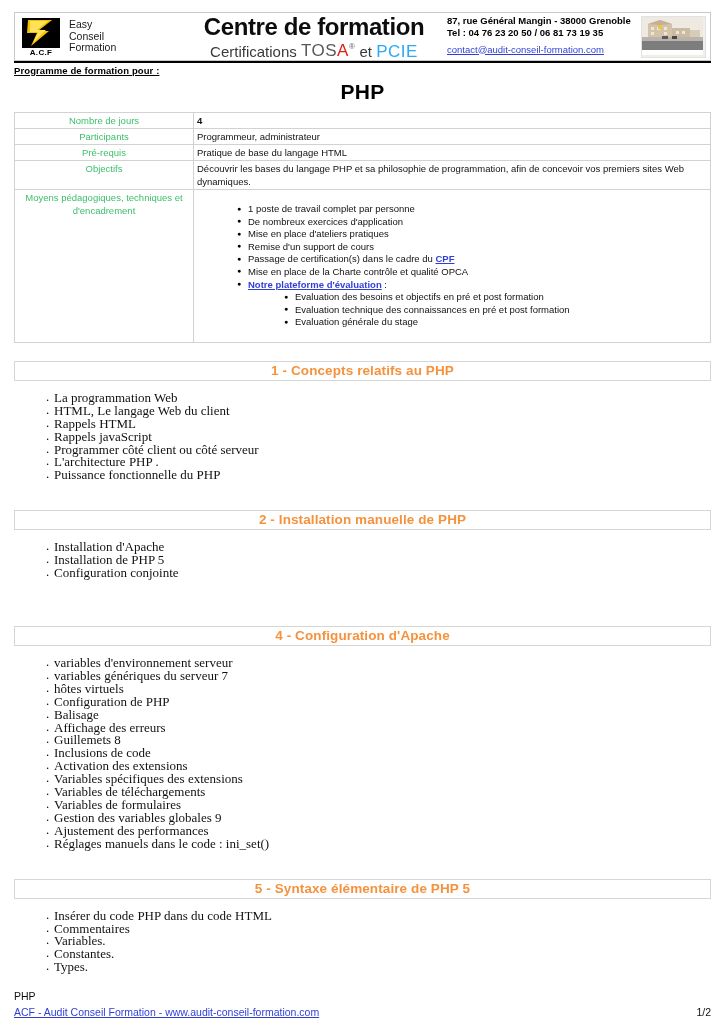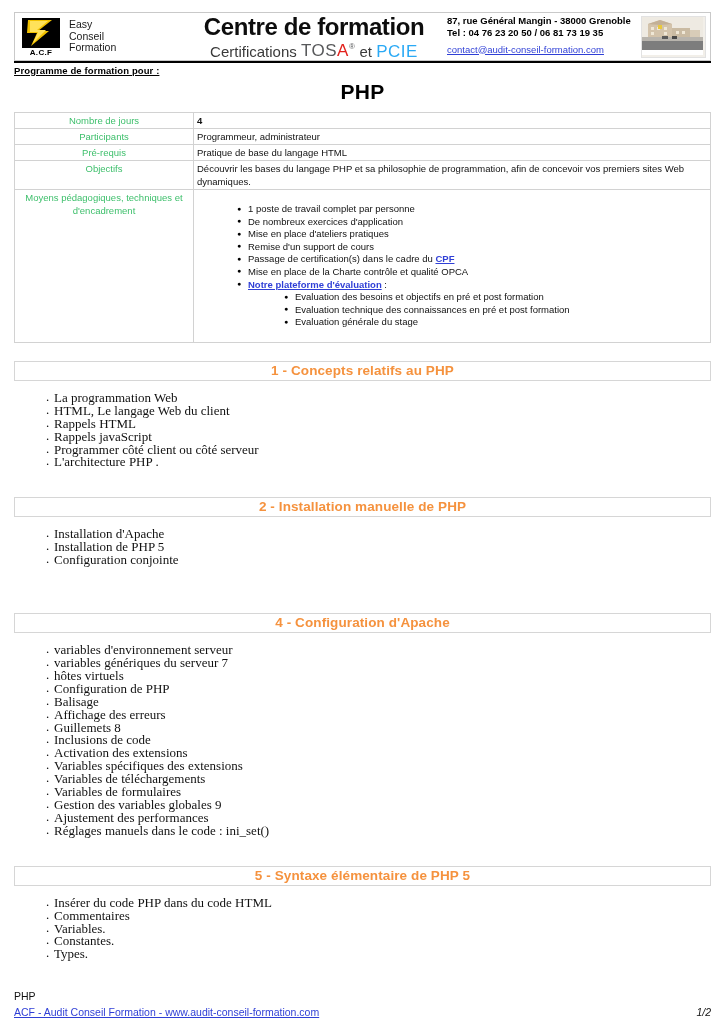--- a/index.html
+++ b/index.html
@@ -306,21 +306,20 @@
     gap: 28px;
   }
   .footer-link {
     font-size: 10.5px;
     color: #2f3fd6;
     text-decoration: underline;
   }
   .footer-page {
     font-size: 10.5px;
     color: #111;
-    font-style: italic;
   }
 </style>
 </head>
 <body>
 
 <div class="page">
 
   <div class="header-band">
 
     <div class="hdr-left">
@@ -432,20 +431,21 @@
     <div class="sec-head">
       <span class="sec-head-text">1 - Concepts relatifs au PHP</span>
     </div>
     <ul class="dots">
       <li><span>La programmation Web</span></li>
       <li><span>HTML, Le langage Web du client</span></li>
       <li><span>Rappels HTML</span></li>
       <li><span>Rappels javaScript</span></li>
       <li><span>Programmer côté client ou côté serveur</span></li>
       <li><span>L'architecture PHP .</span></li>
+      <li><span>Puissance fonctionnelle du PHP</span></li>
     </ul>
   </div>
   <div class="sec-gap-1"></div>
 
   <div class="section">
     <div class="sec-head">
       <span class="sec-head-text">2 - Installation manuelle de PHP</span>
     </div>
     <ul class="dots">
       <li><span>Installation d'Apache</span></li>

